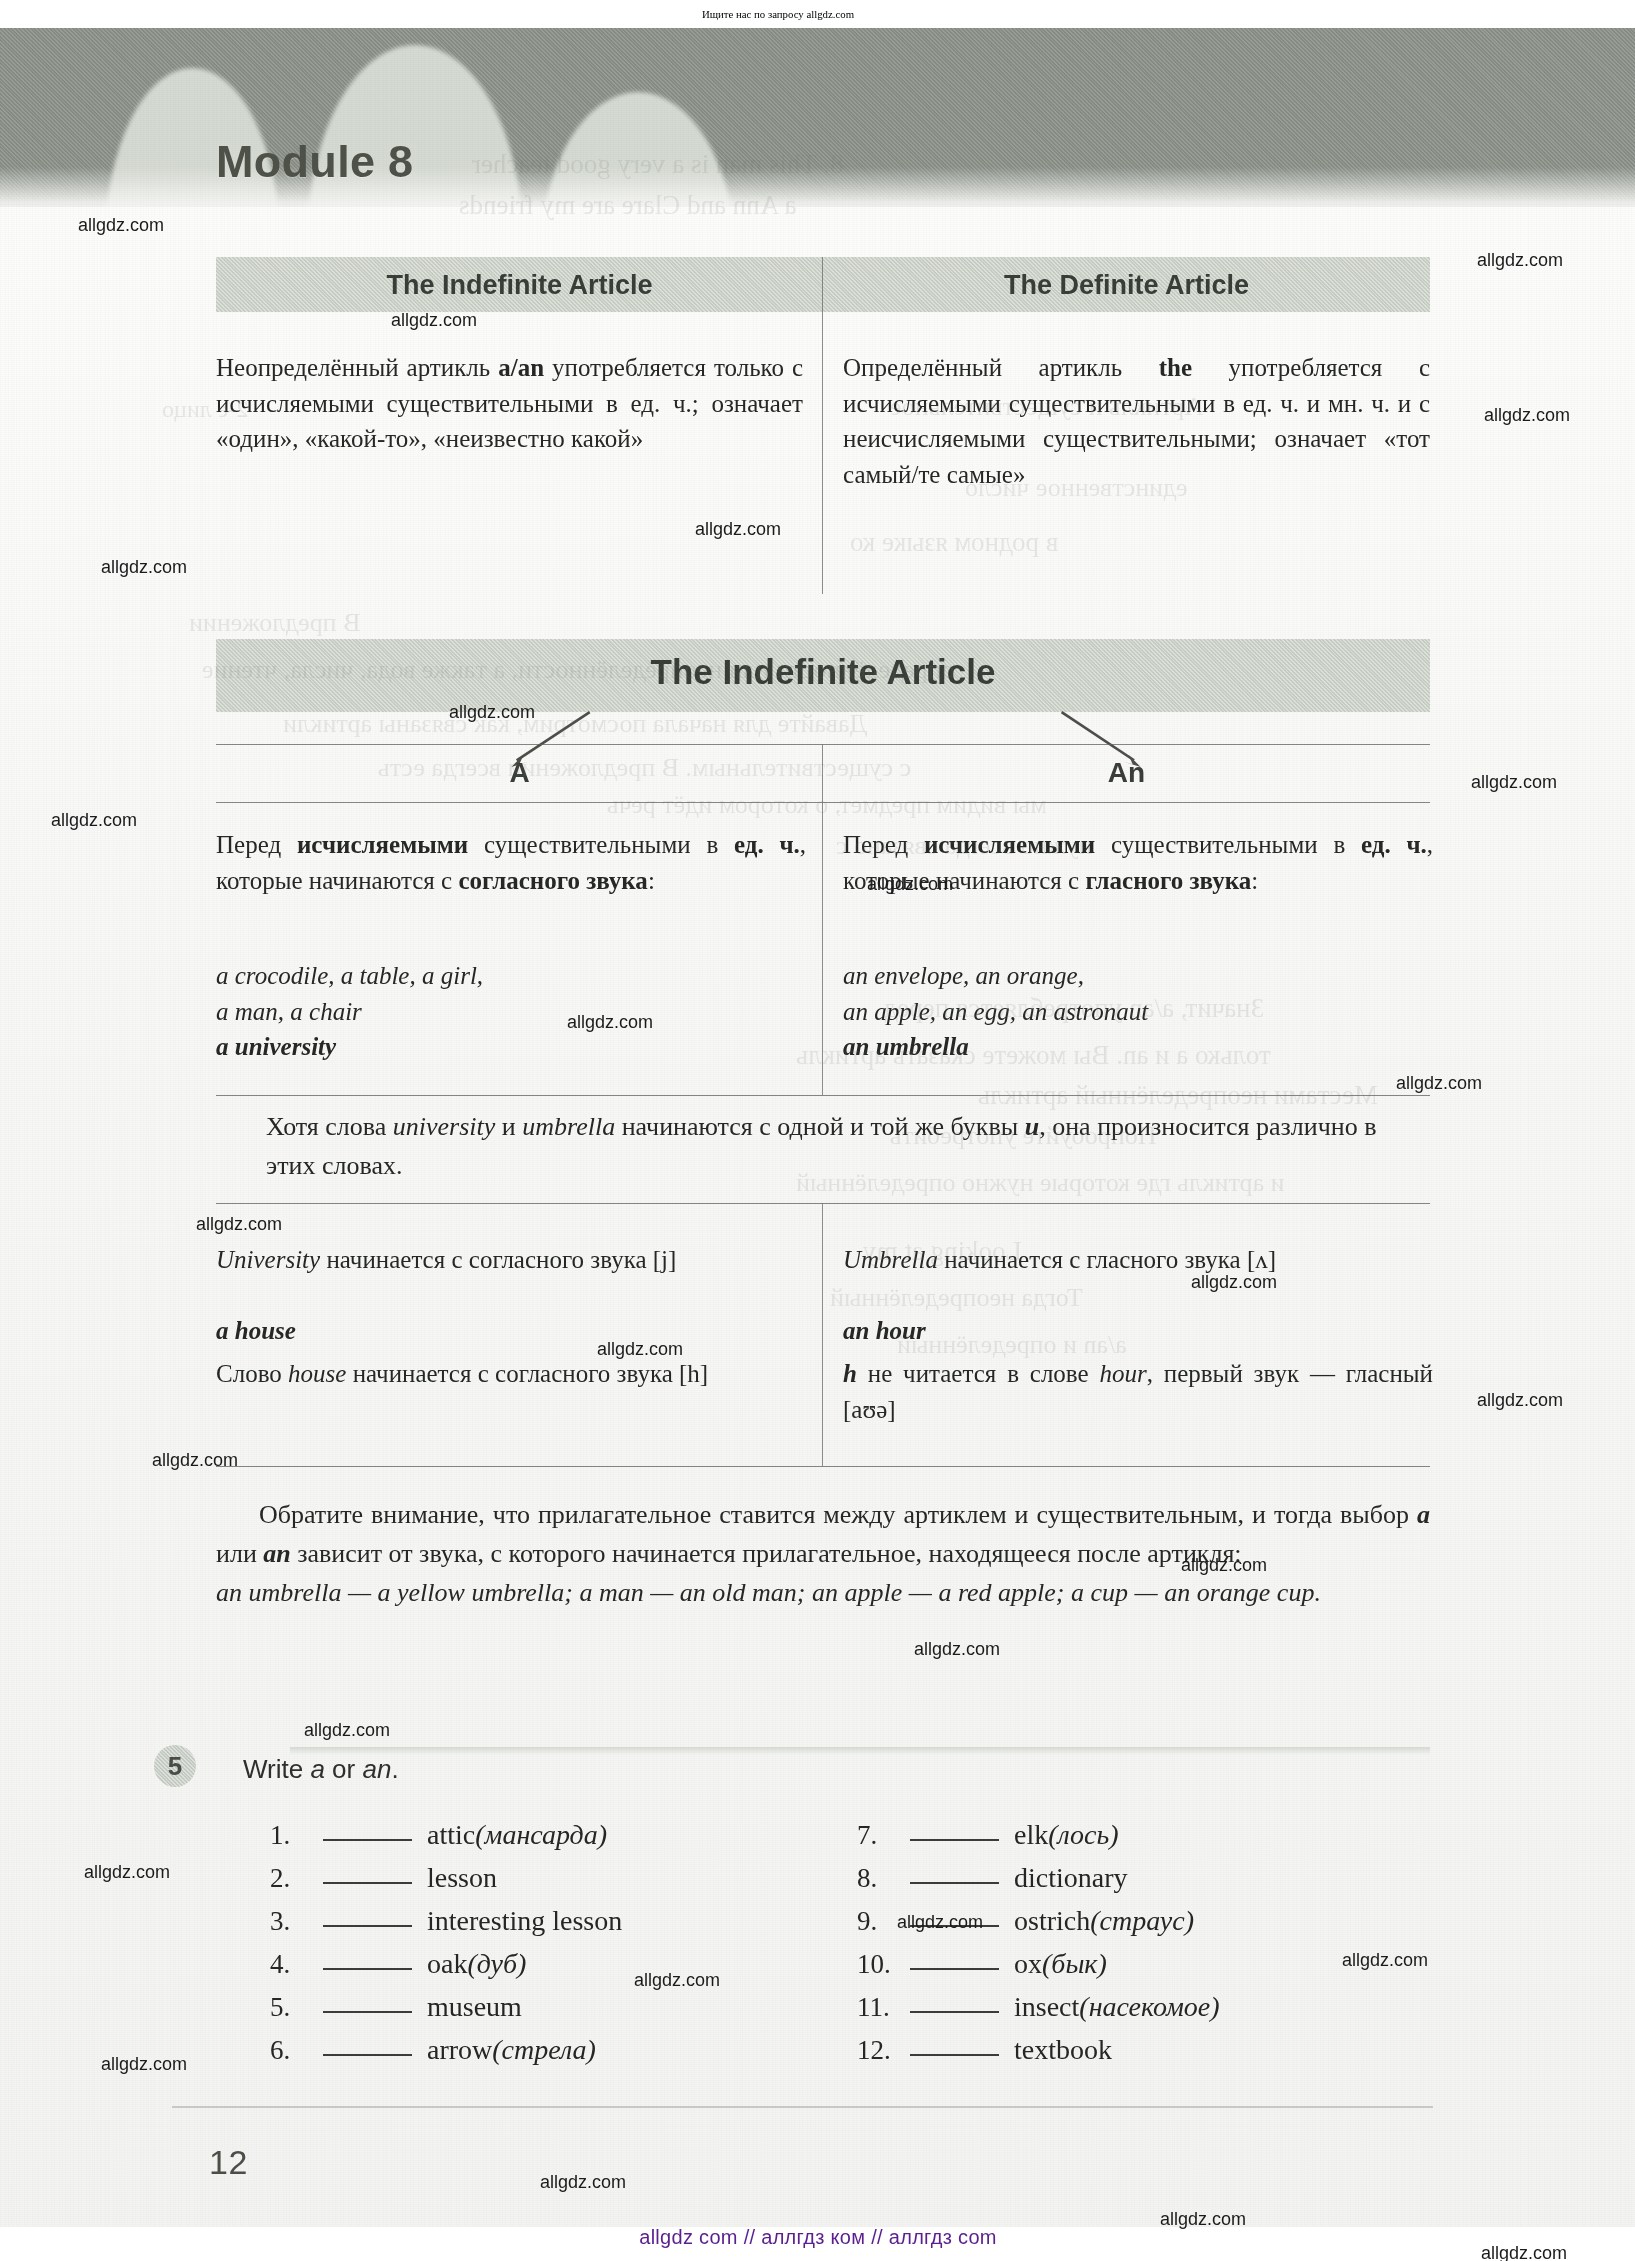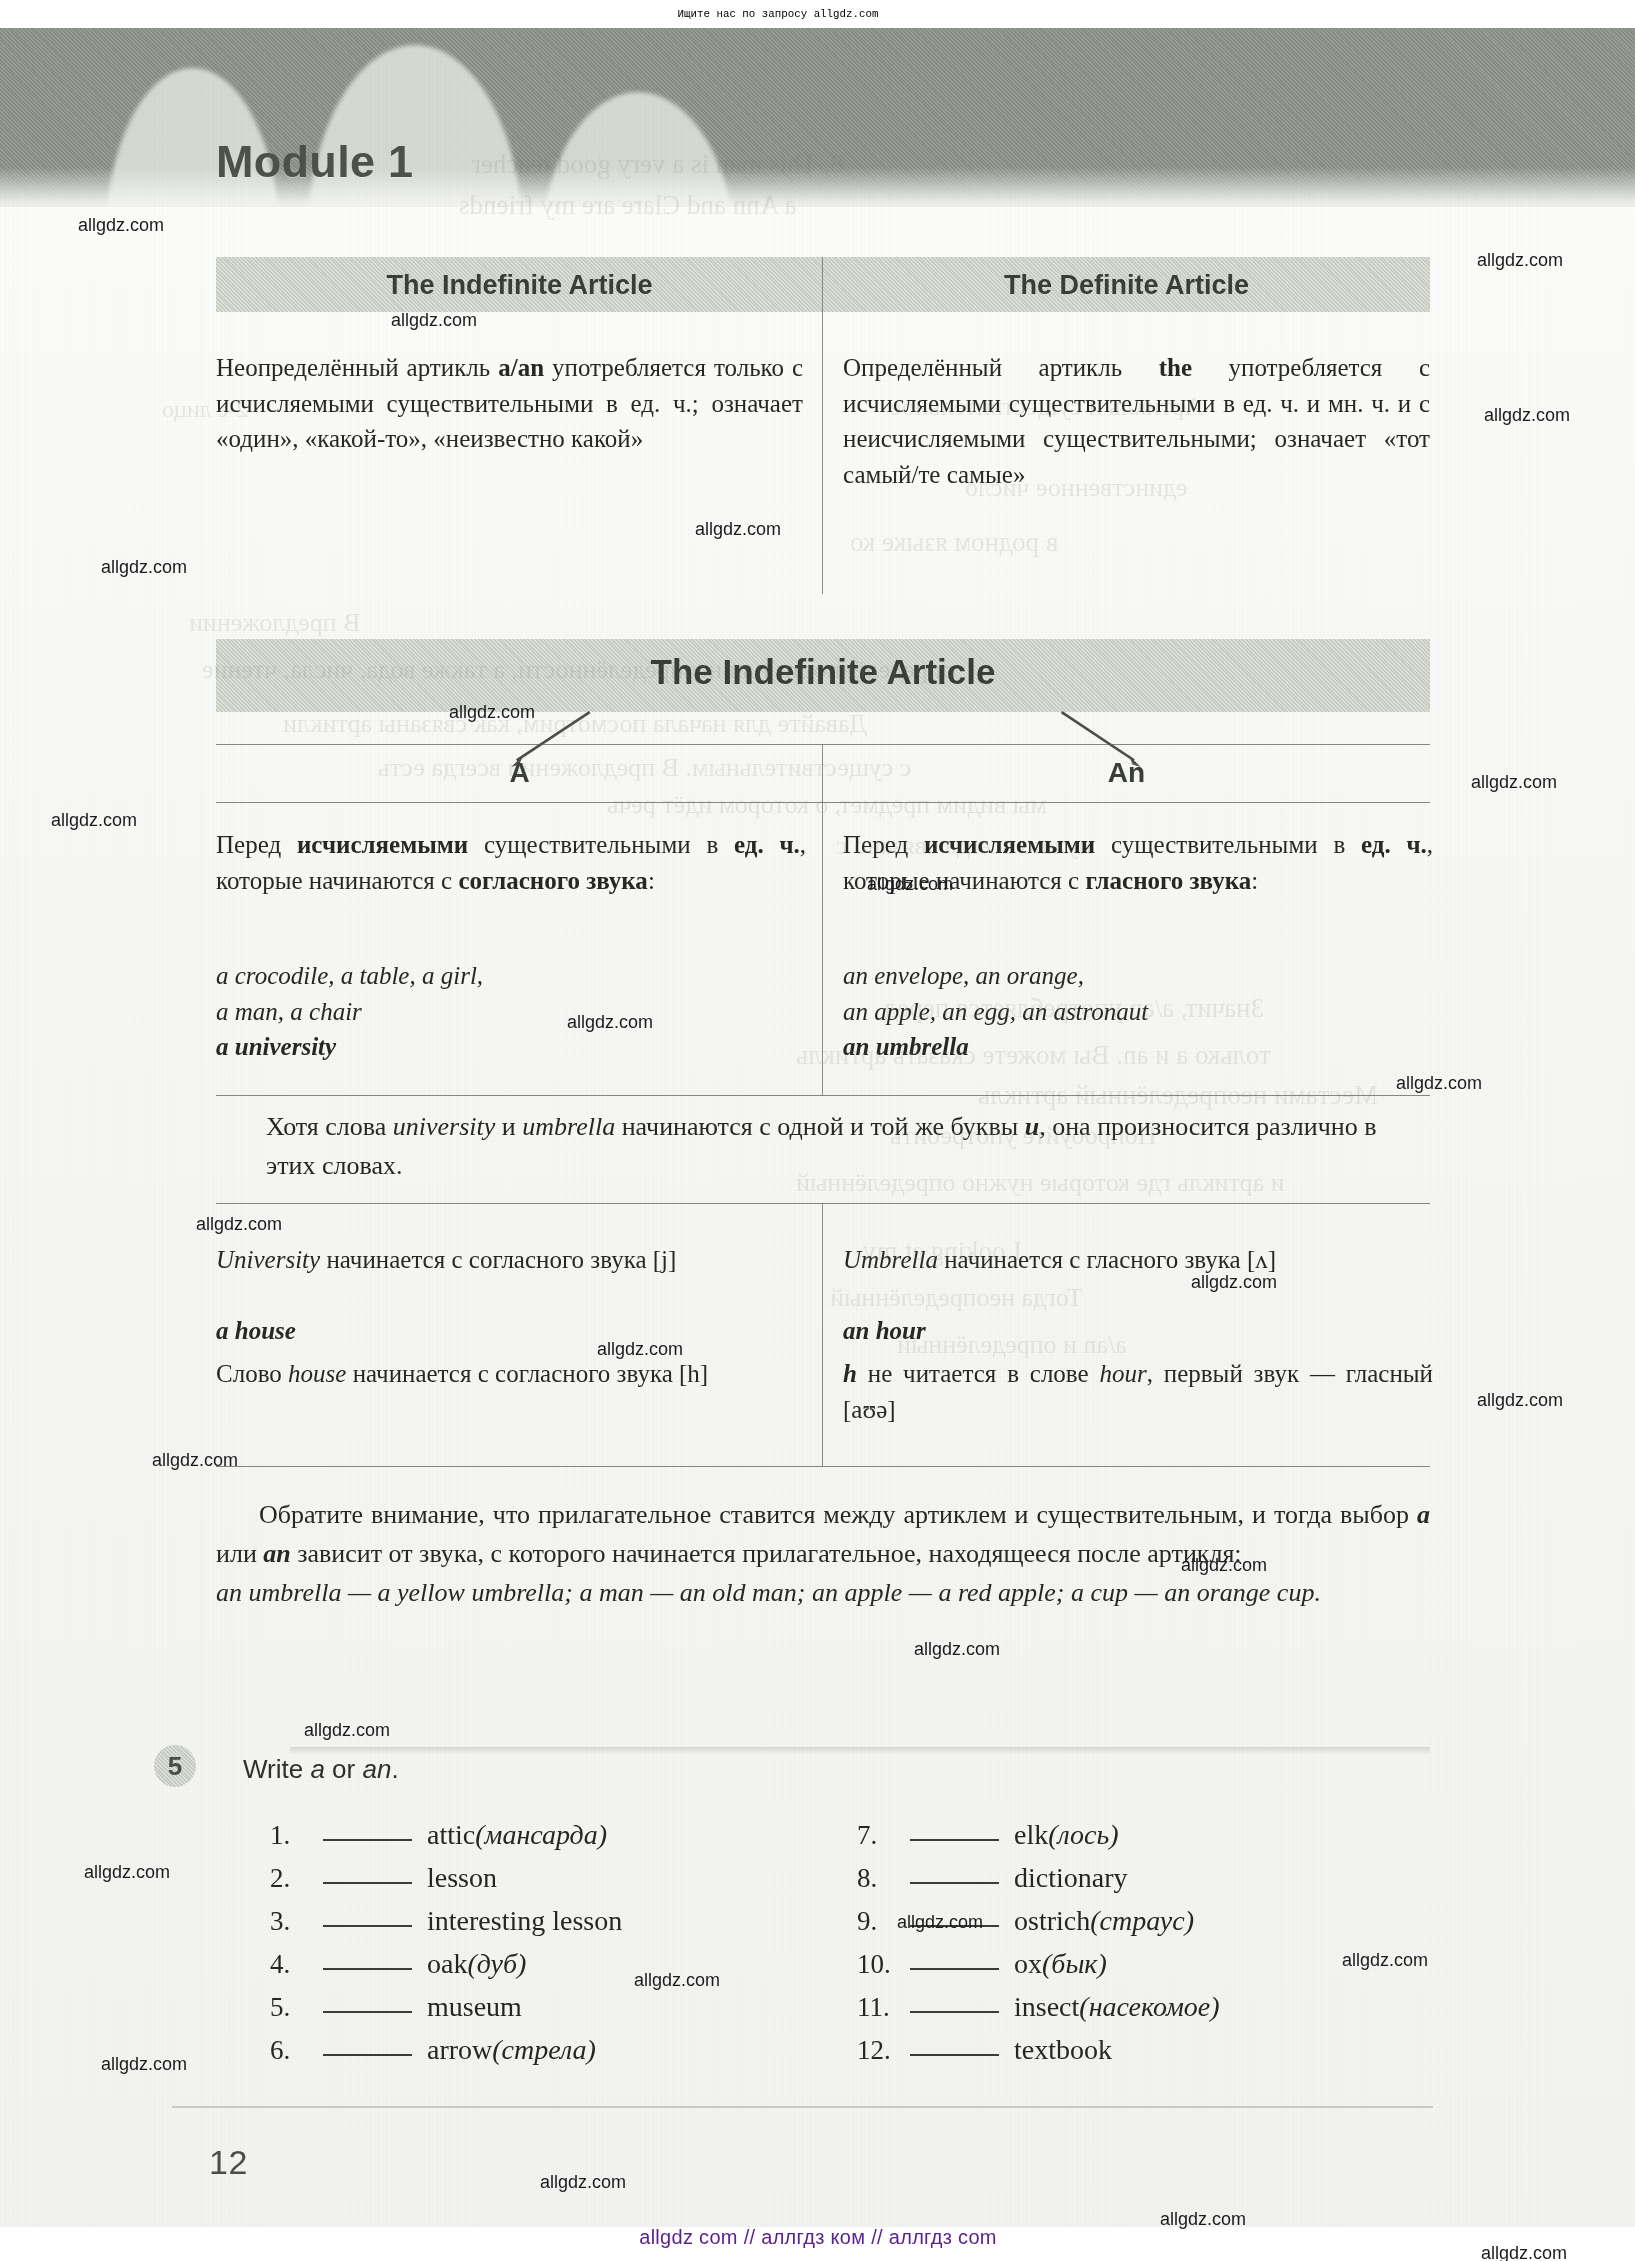--- a/index.html
+++ b/index.html
@@ -18,21 +18,20 @@
   
   .topbar {
     position: absolute;
     left: 0; top: 0;
     width: 1556px; height: 28px;
     display: flex;
     align-items: center;
     justify-content: center;
     background: #ffffff;
     z-index: 40;
-    font-family: Liberation Mono, monospace;
   }
 
   
   .sheet {
     position: absolute;
     left: 0; top: 28px;
     width: 1636px;
     height: 2199px;
     background:
       linear-gradient(180deg, #fdfdfc 0%, #f7f8f6 45%, #f3f4f1 100%);
@@ -265,21 +264,21 @@
   <div class="ghost" style="left:796px; top:1140px; font-size:26px;">и артикль где которые нужно определённый</div>
   <div class="ghost" style="left:863px; top:1208px; font-size:27px;">Looking at my</div>
   <div class="ghost" style="left:830px; top:1255px; font-size:26px;">Тогда неопределённый</div>
   <div class="ghost" style="left:897px; top:1302px; font-size:26px;">a/an и определённый</div>
 
   <div class="module-band">
     <div class="blob b1"></div>
     <div class="blob b2"></div>
     <div class="blob b3"></div>
     <div class="haze"></div>
-    <div class="module-title">Module 1</div>
+    <div class="module-title">Module 8</div>
   </div>
 
   <div class="tbl tbl-head" style="left:216px; top:229px; width:1214px; height:55px;"></div>
   <div class="hdr-en" style="position:absolute; left:216px; top:242px; width:607px; text-align:center; font-size:27px;">The Indefinite Article</div>
   <div class="hdr-en" style="position:absolute; left:823px; top:242px; width:607px; text-align:center; font-size:27px;">The Definite Article</div>
 
   <div class="vdiv" style="left:822px; top:229px; height:337px;"></div>
 
   <div class="cell ru" style="left:216px; top:322px; width:587px;">Неопределённый артикль <b>a/an</b> употребляется только с исчисляемыми существительными в ед. ч.; означает «один», «какой-то», «неизвестно какой»</div>
   <div class="cell ru" style="left:843px; top:322px; width:587px;">Определённый артикль <b>the</b> употребляется с исчисляемыми существительными в ед. ч. и мн. ч. и с неисчисляемыми существительными; означает «тот самый/те самые»</div>

